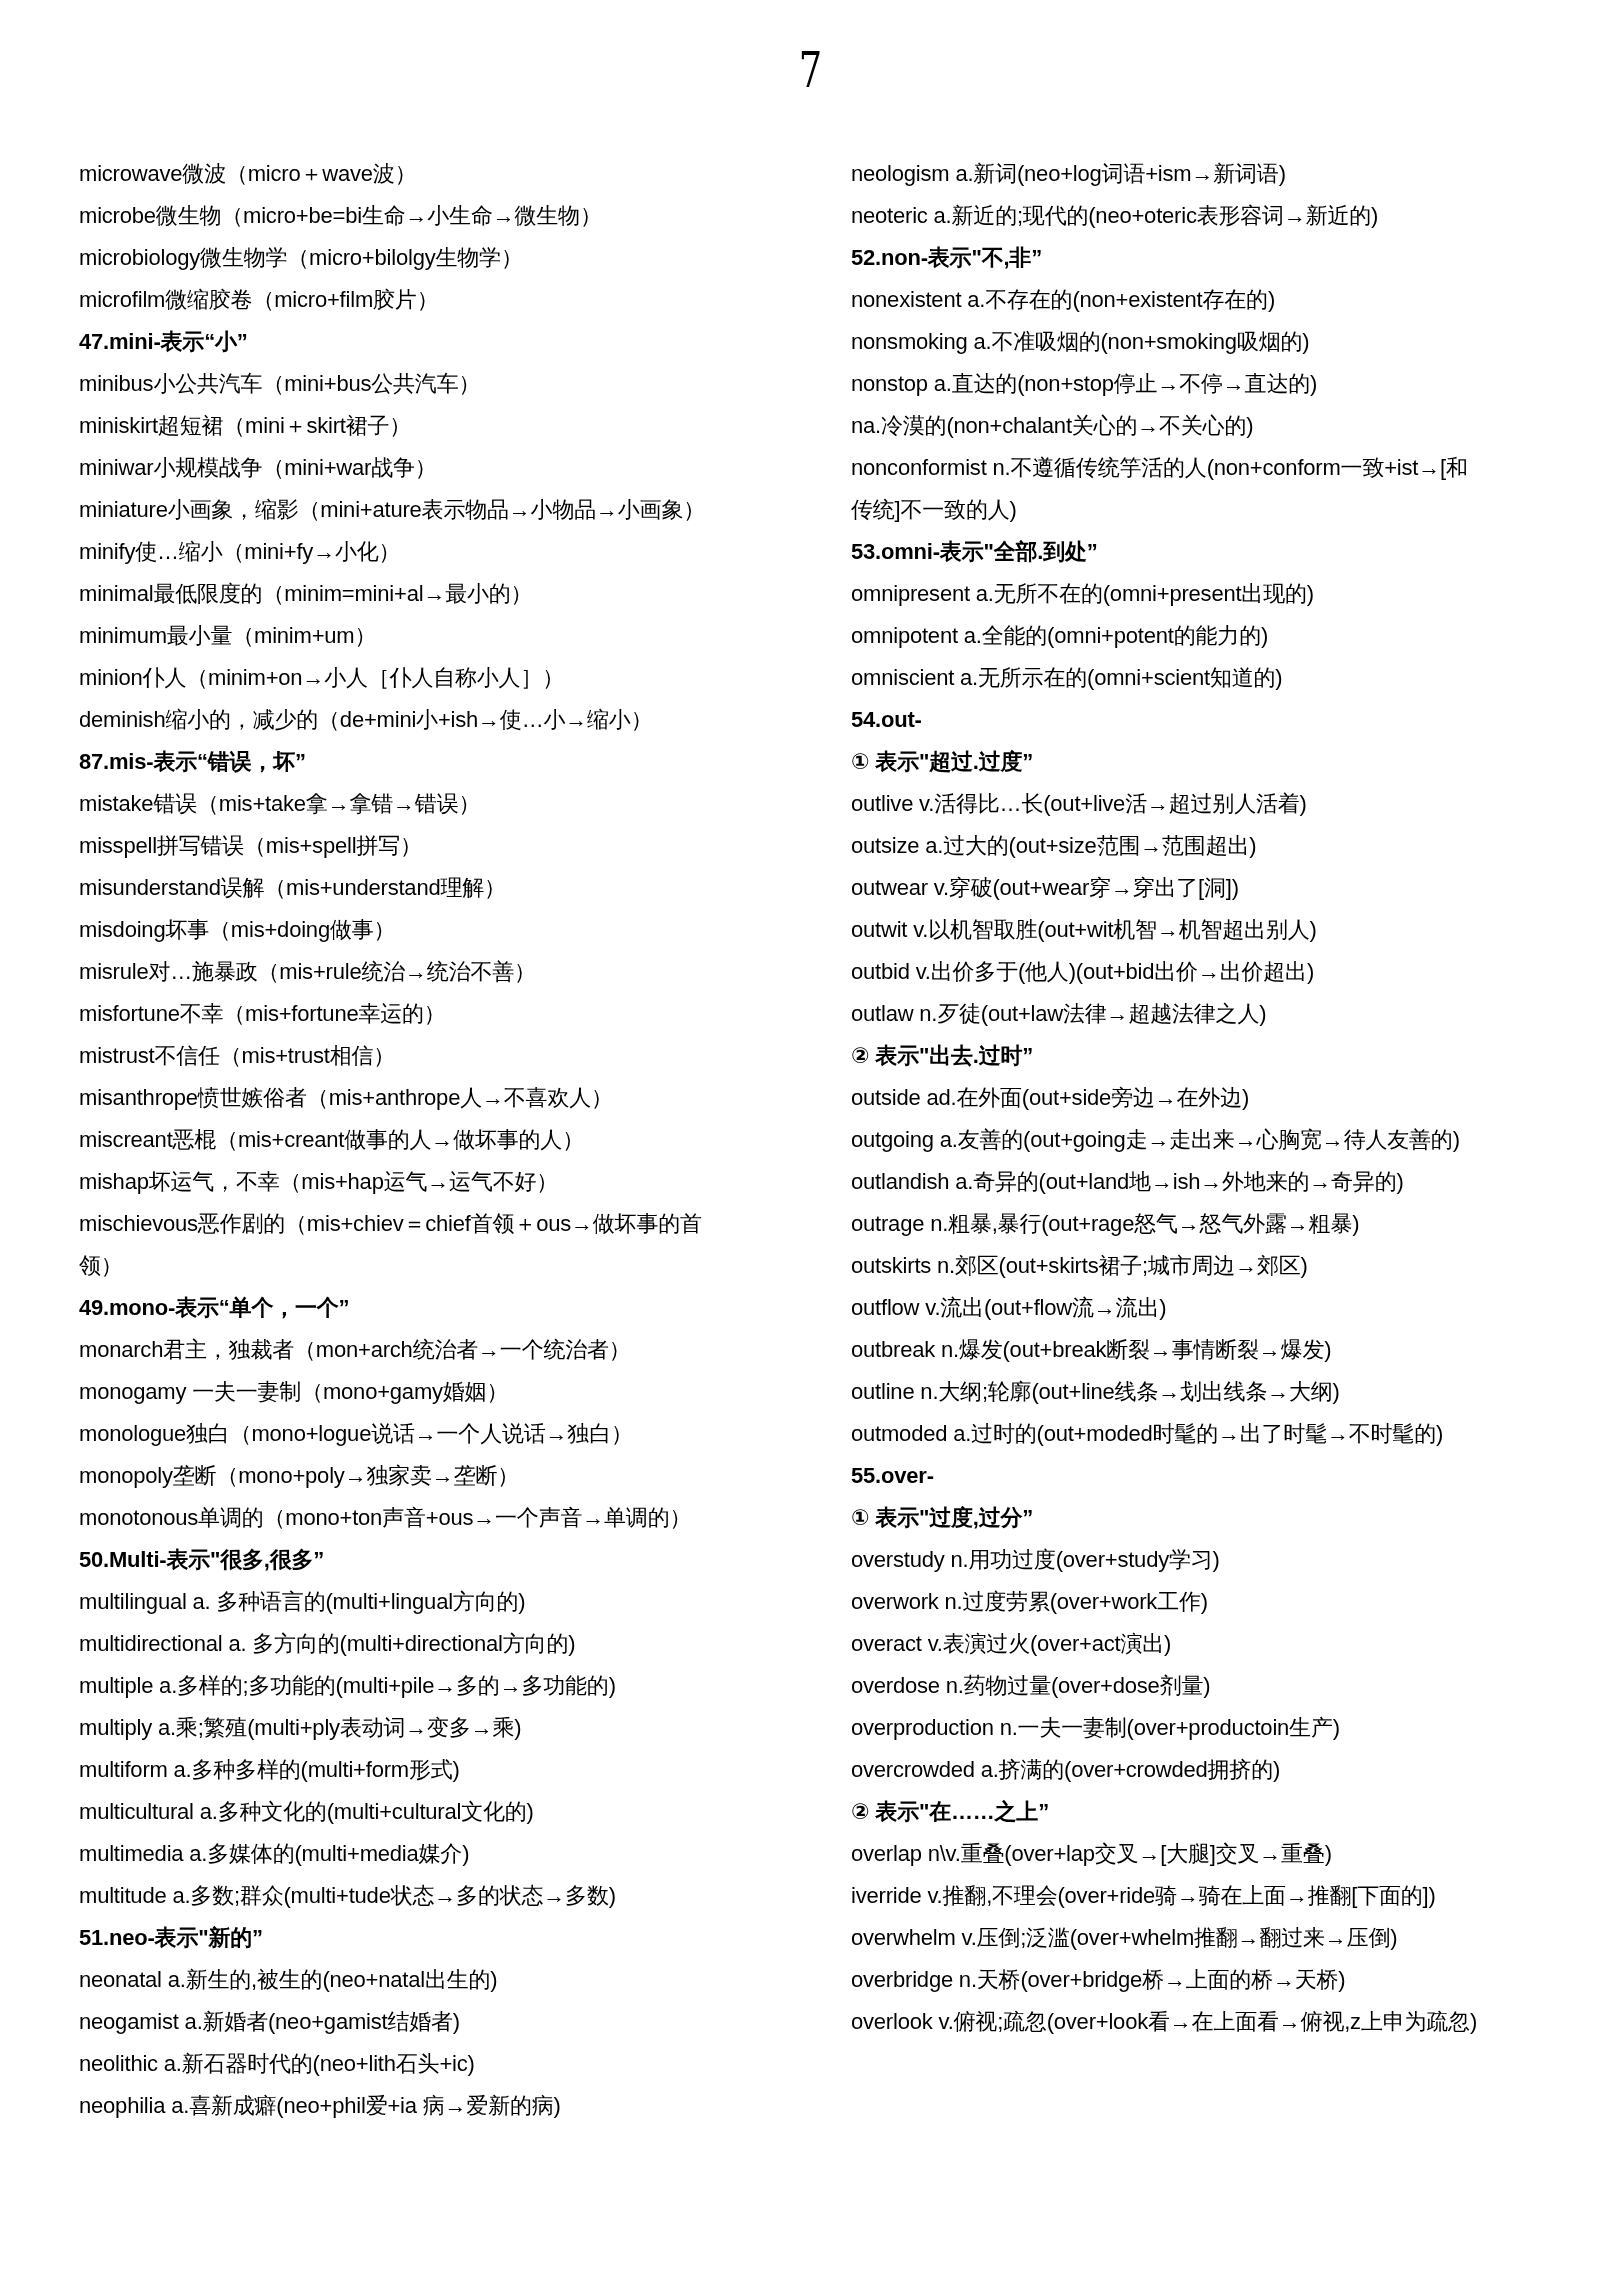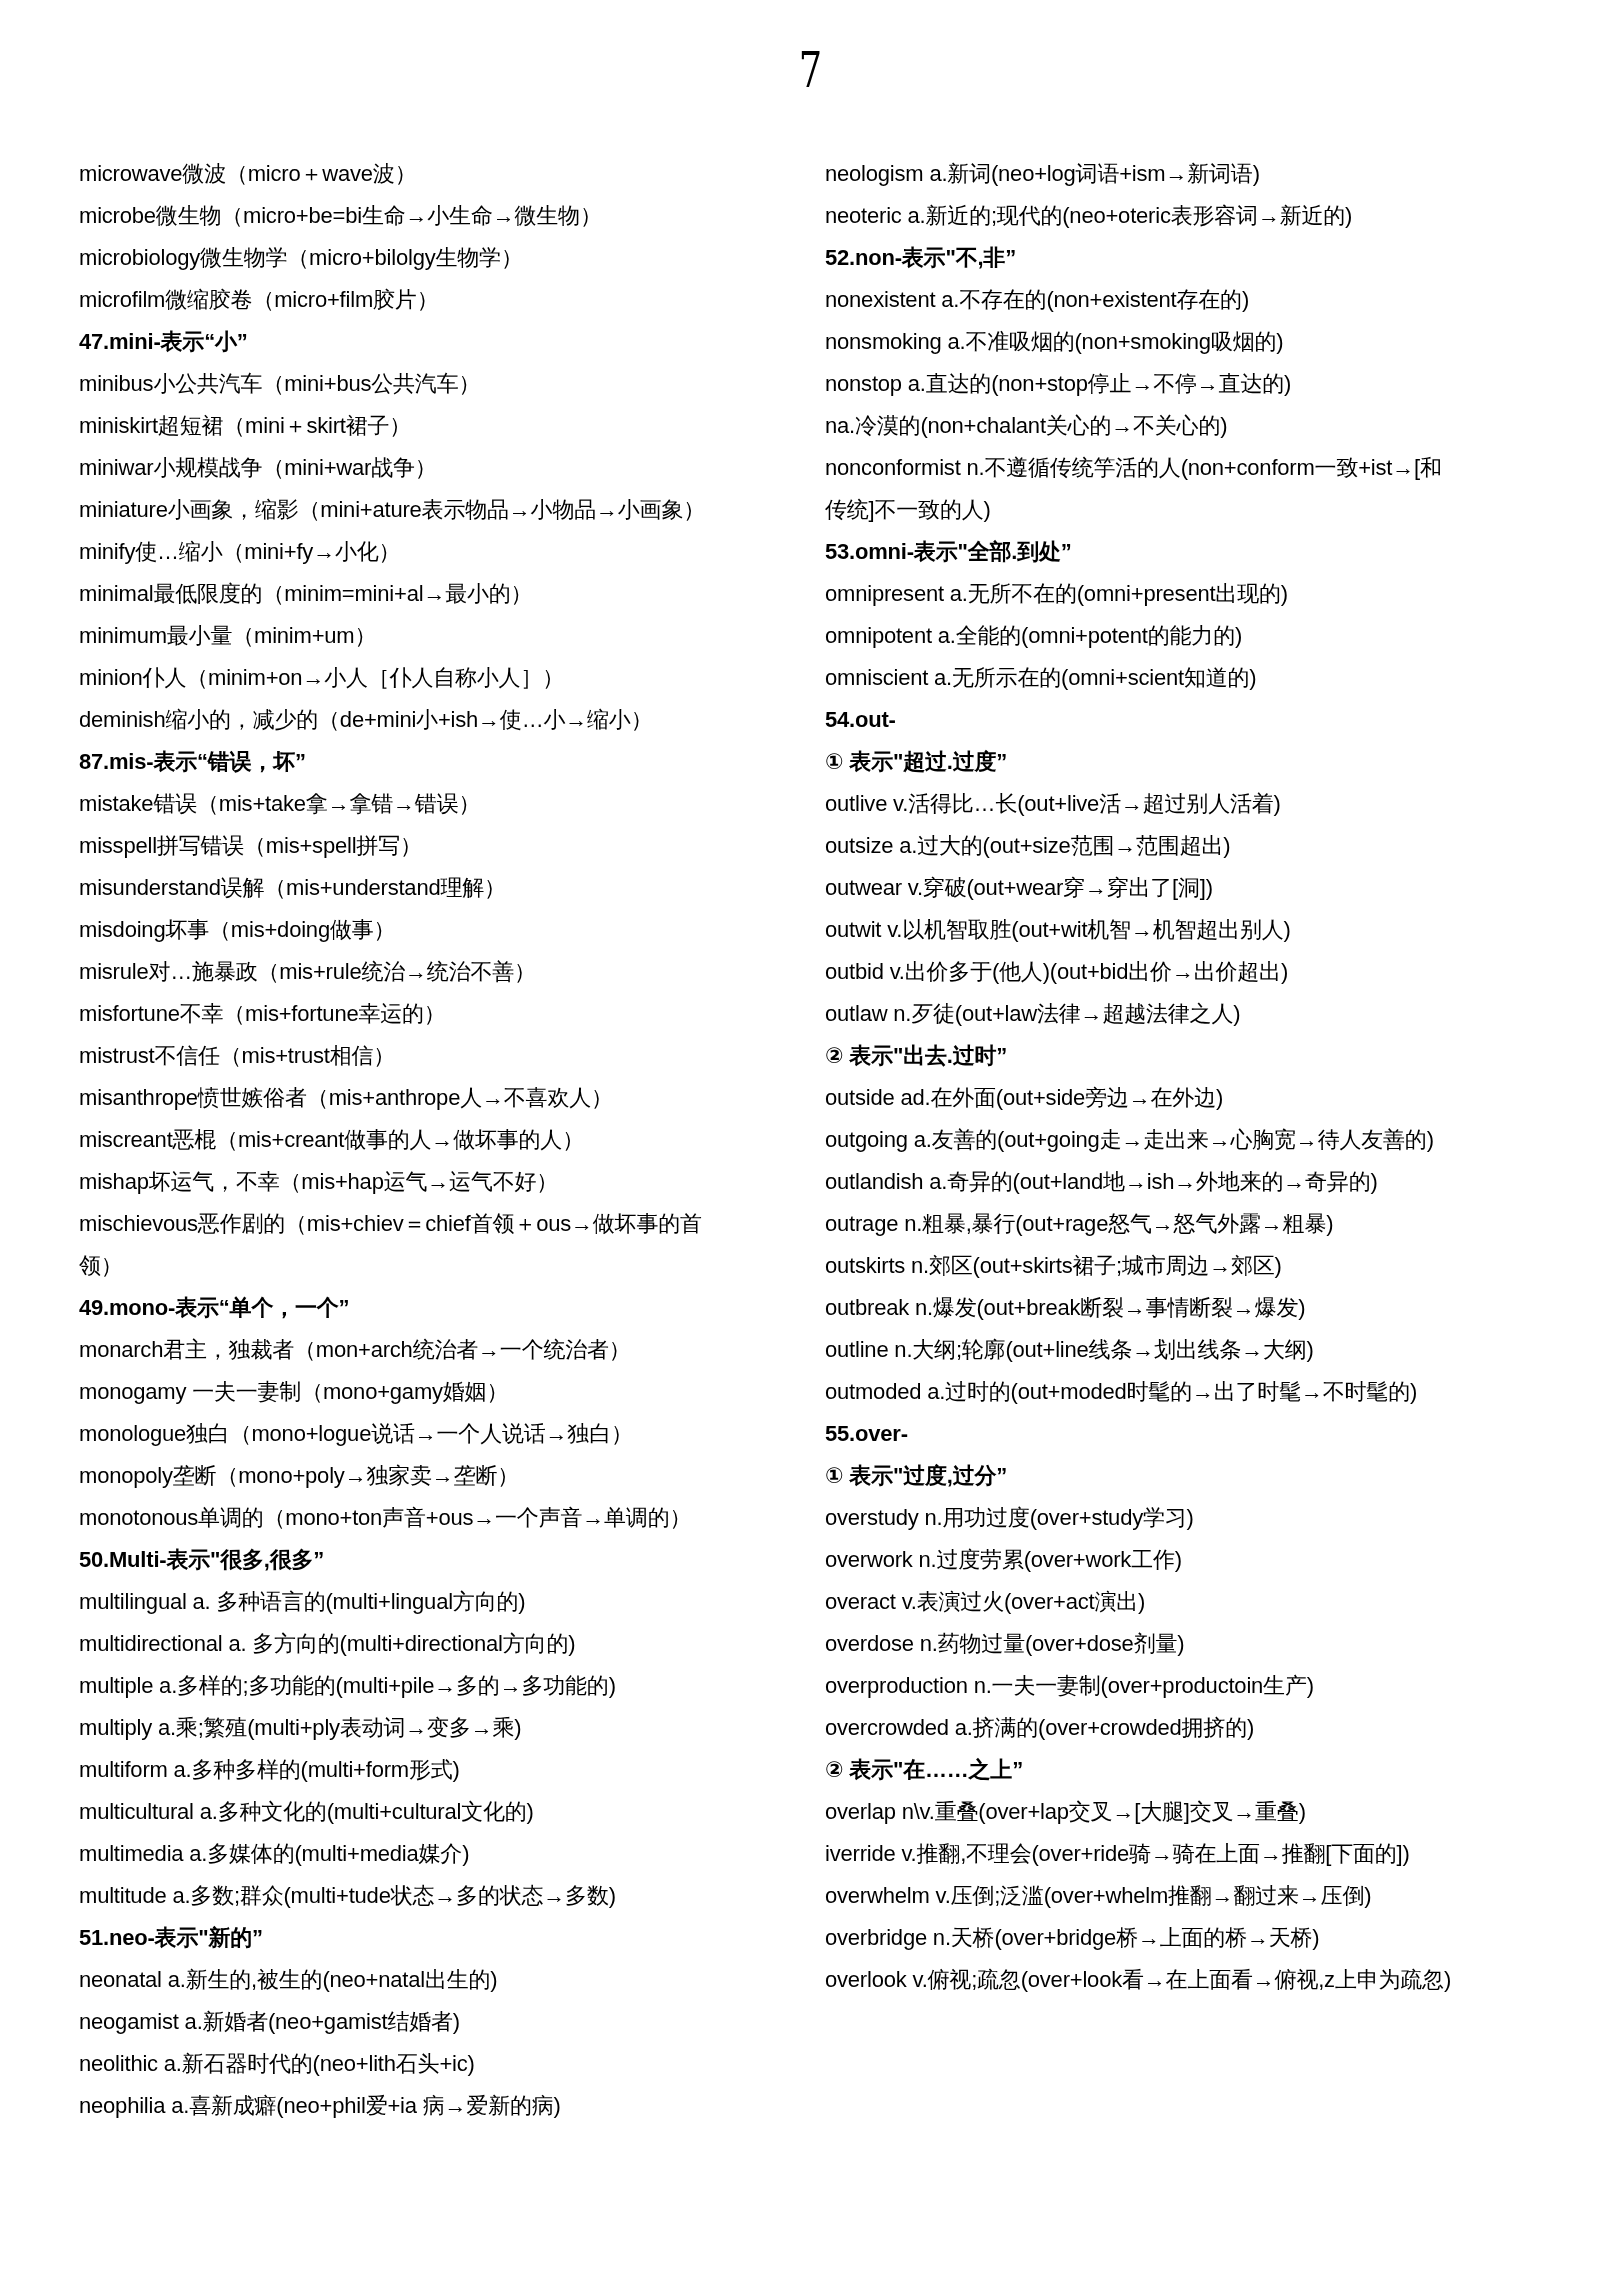--- a/index.html
+++ b/index.html
@@ -9,21 +9,21 @@
       font-family: "DejaVu Serif", "Liberation Serif", serif;
       font-size: 49px; line-height: 55px; transform: scaleX(0.75);
     }
     .column {
       position: absolute; top: 153px;
       font-family: "Liberation Sans", "DejaVu Sans", sans-serif;
       font-size: 22px; line-height: 42px;
       letter-spacing: -0.2px;
     }
     .col-left { left: 79px; width: 745px; }
-    .col-right { left: 825px; width: 735px; }
+    .col-right { left: 851px; width: 735px; }
     .line { white-space: nowrap; height: 42px; }
     .line.heading { font-weight: bold; }
   </style>
 </head>
 <body>
 
 <div class="page-number">7</div>
 
 <div class="column col-left" id="col-left">
     <div class="line">microwave微波（micro＋wave波）</div>
@@ -95,20 +95,21 @@
     <div class="line">outwear v.穿破(out+wear穿→穿出了[洞])</div>
     <div class="line">outwit v.以机智取胜(out+wit机智→机智超出别人)</div>
     <div class="line">outbid v.出价多于(他人)(out+bid出价→出价超出)</div>
     <div class="line">outlaw n.歹徒(out+law法律→超越法律之人)</div>
     <div class="line heading">② 表示"出去.过时”</div>
     <div class="line">outside ad.在外面(out+side旁边→在外边)</div>
     <div class="line">outgoing a.友善的(out+going走→走出来→心胸宽→待人友善的)</div>
     <div class="line">outlandish a.奇异的(out+land地→ish→外地来的→奇异的)</div>
     <div class="line">outrage n.粗暴,暴行(out+rage怒气→怒气外露→粗暴)</div>
     <div class="line">outskirts n.郊区(out+skirts裙子;城市周边→郊区)</div>
+    <div class="line">outflow v.流出(out+flow流→流出)</div>
     <div class="line">outbreak n.爆发(out+break断裂→事情断裂→爆发)</div>
     <div class="line">outline n.大纲;轮廓(out+line线条→划出线条→大纲)</div>
     <div class="line">outmoded a.过时的(out+moded时髦的→出了时髦→不时髦的)</div>
     <div class="line heading">55.over-</div>
     <div class="line heading">① 表示"过度,过分”</div>
     <div class="line">overstudy n.用功过度(over+study学习)</div>
     <div class="line">overwork n.过度劳累(over+work工作)</div>
     <div class="line">overact v.表演过火(over+act演出)</div>
     <div class="line">overdose n.药物过量(over+dose剂量)</div>
     <div class="line">overproduction n.一夫一妻制(over+productoin生产)</div>

